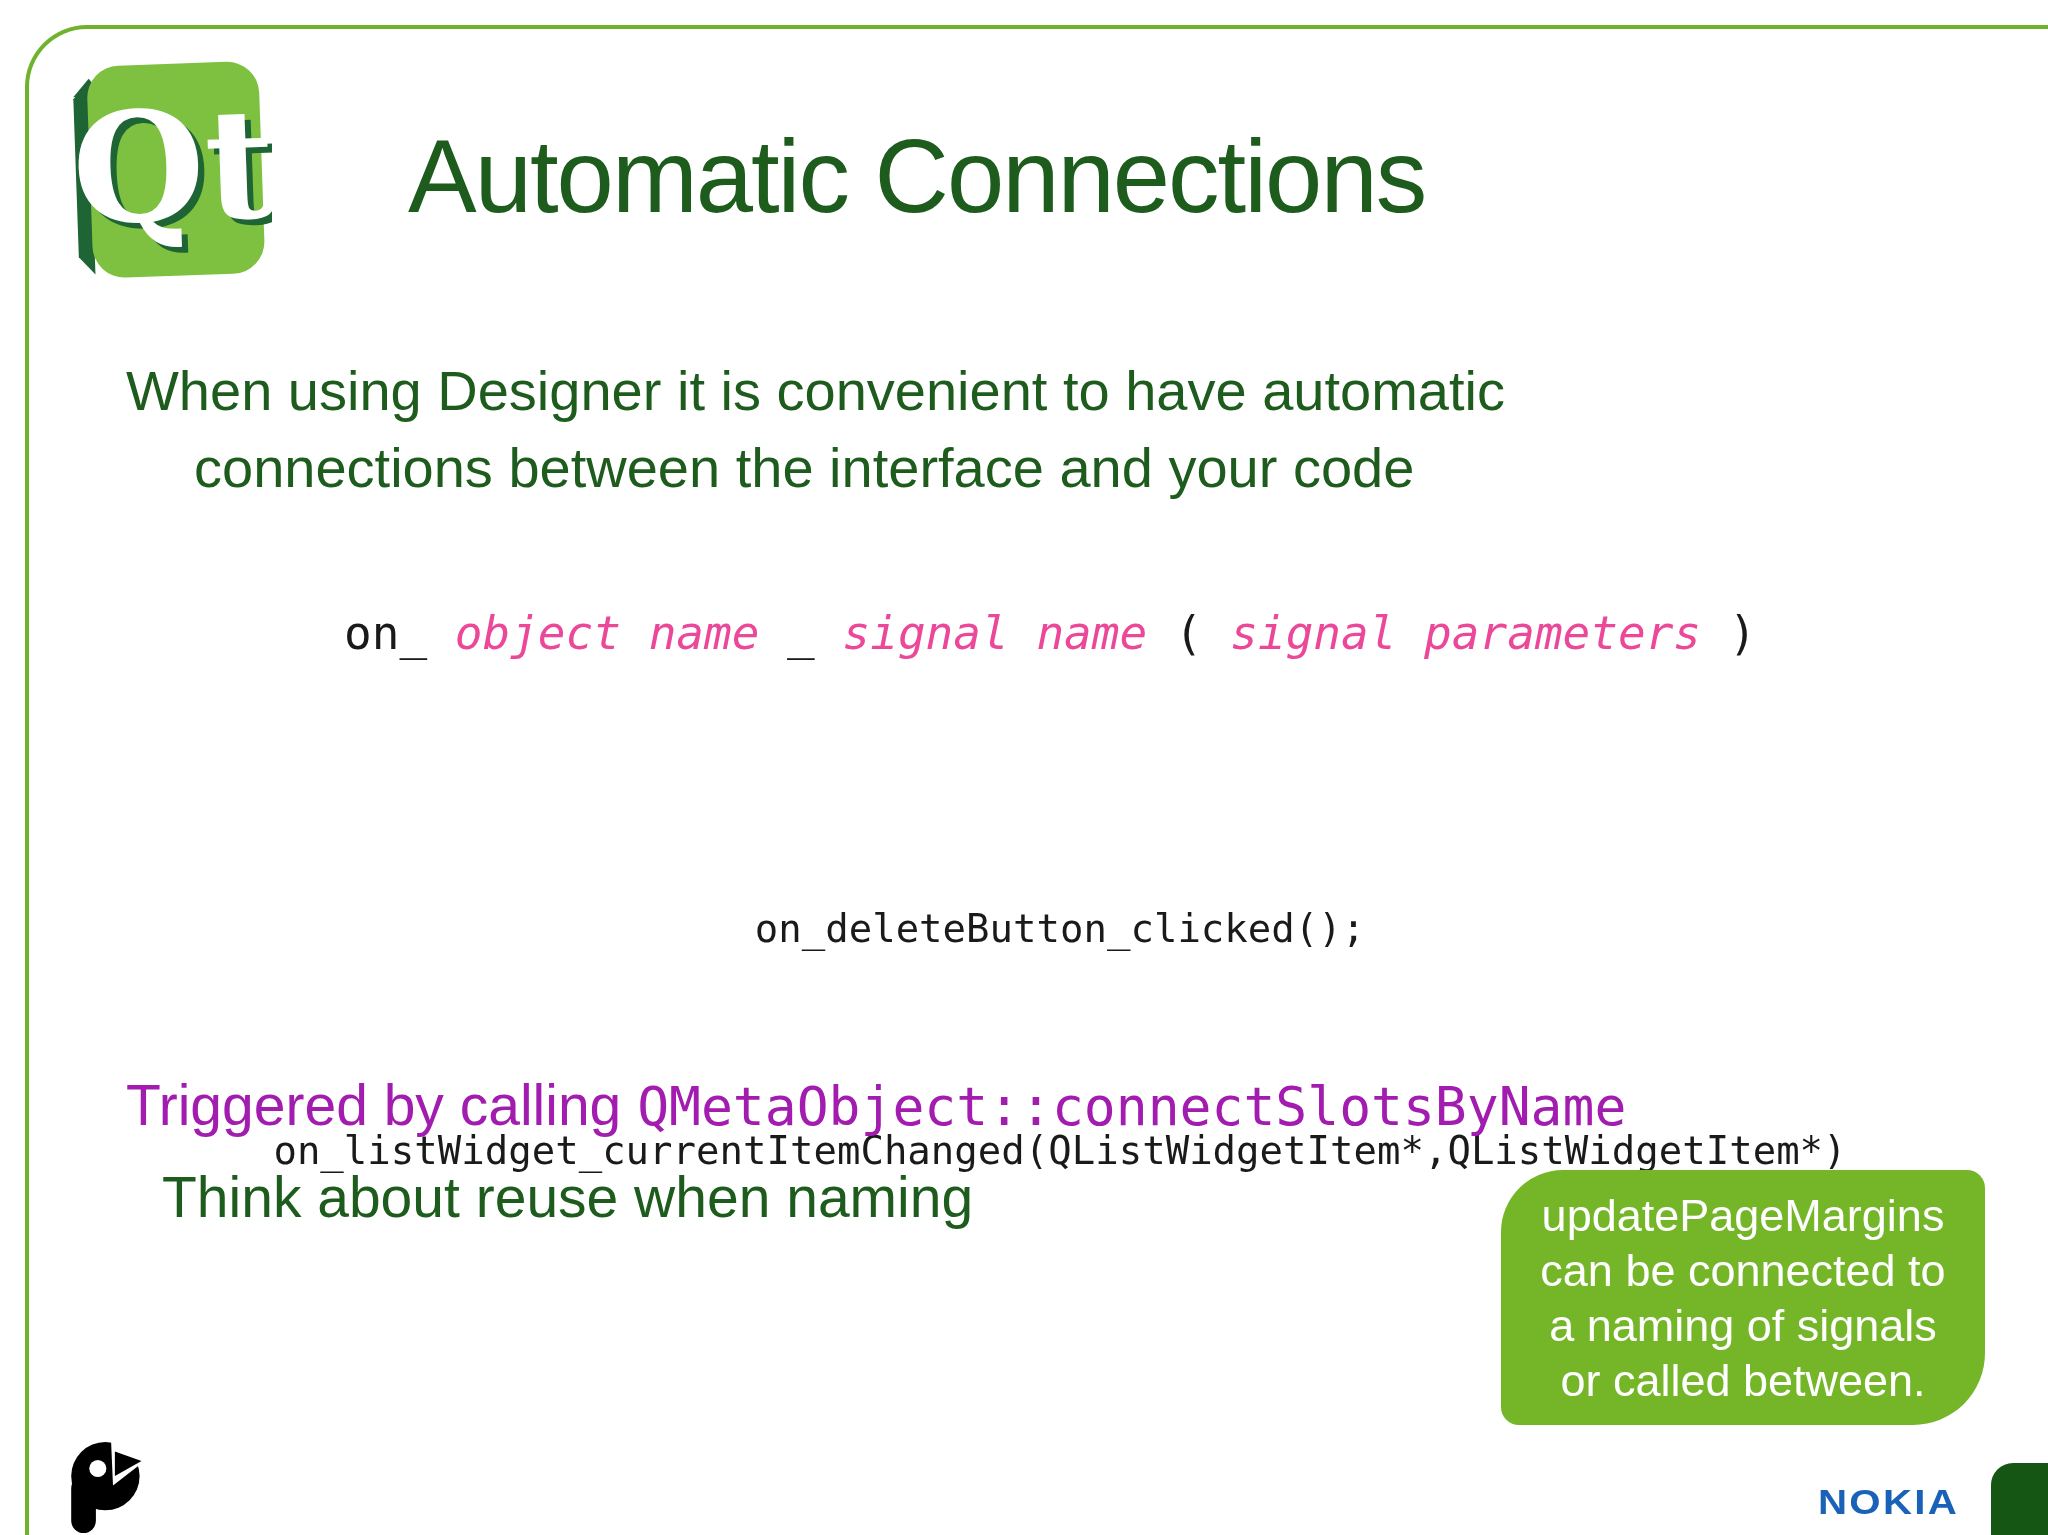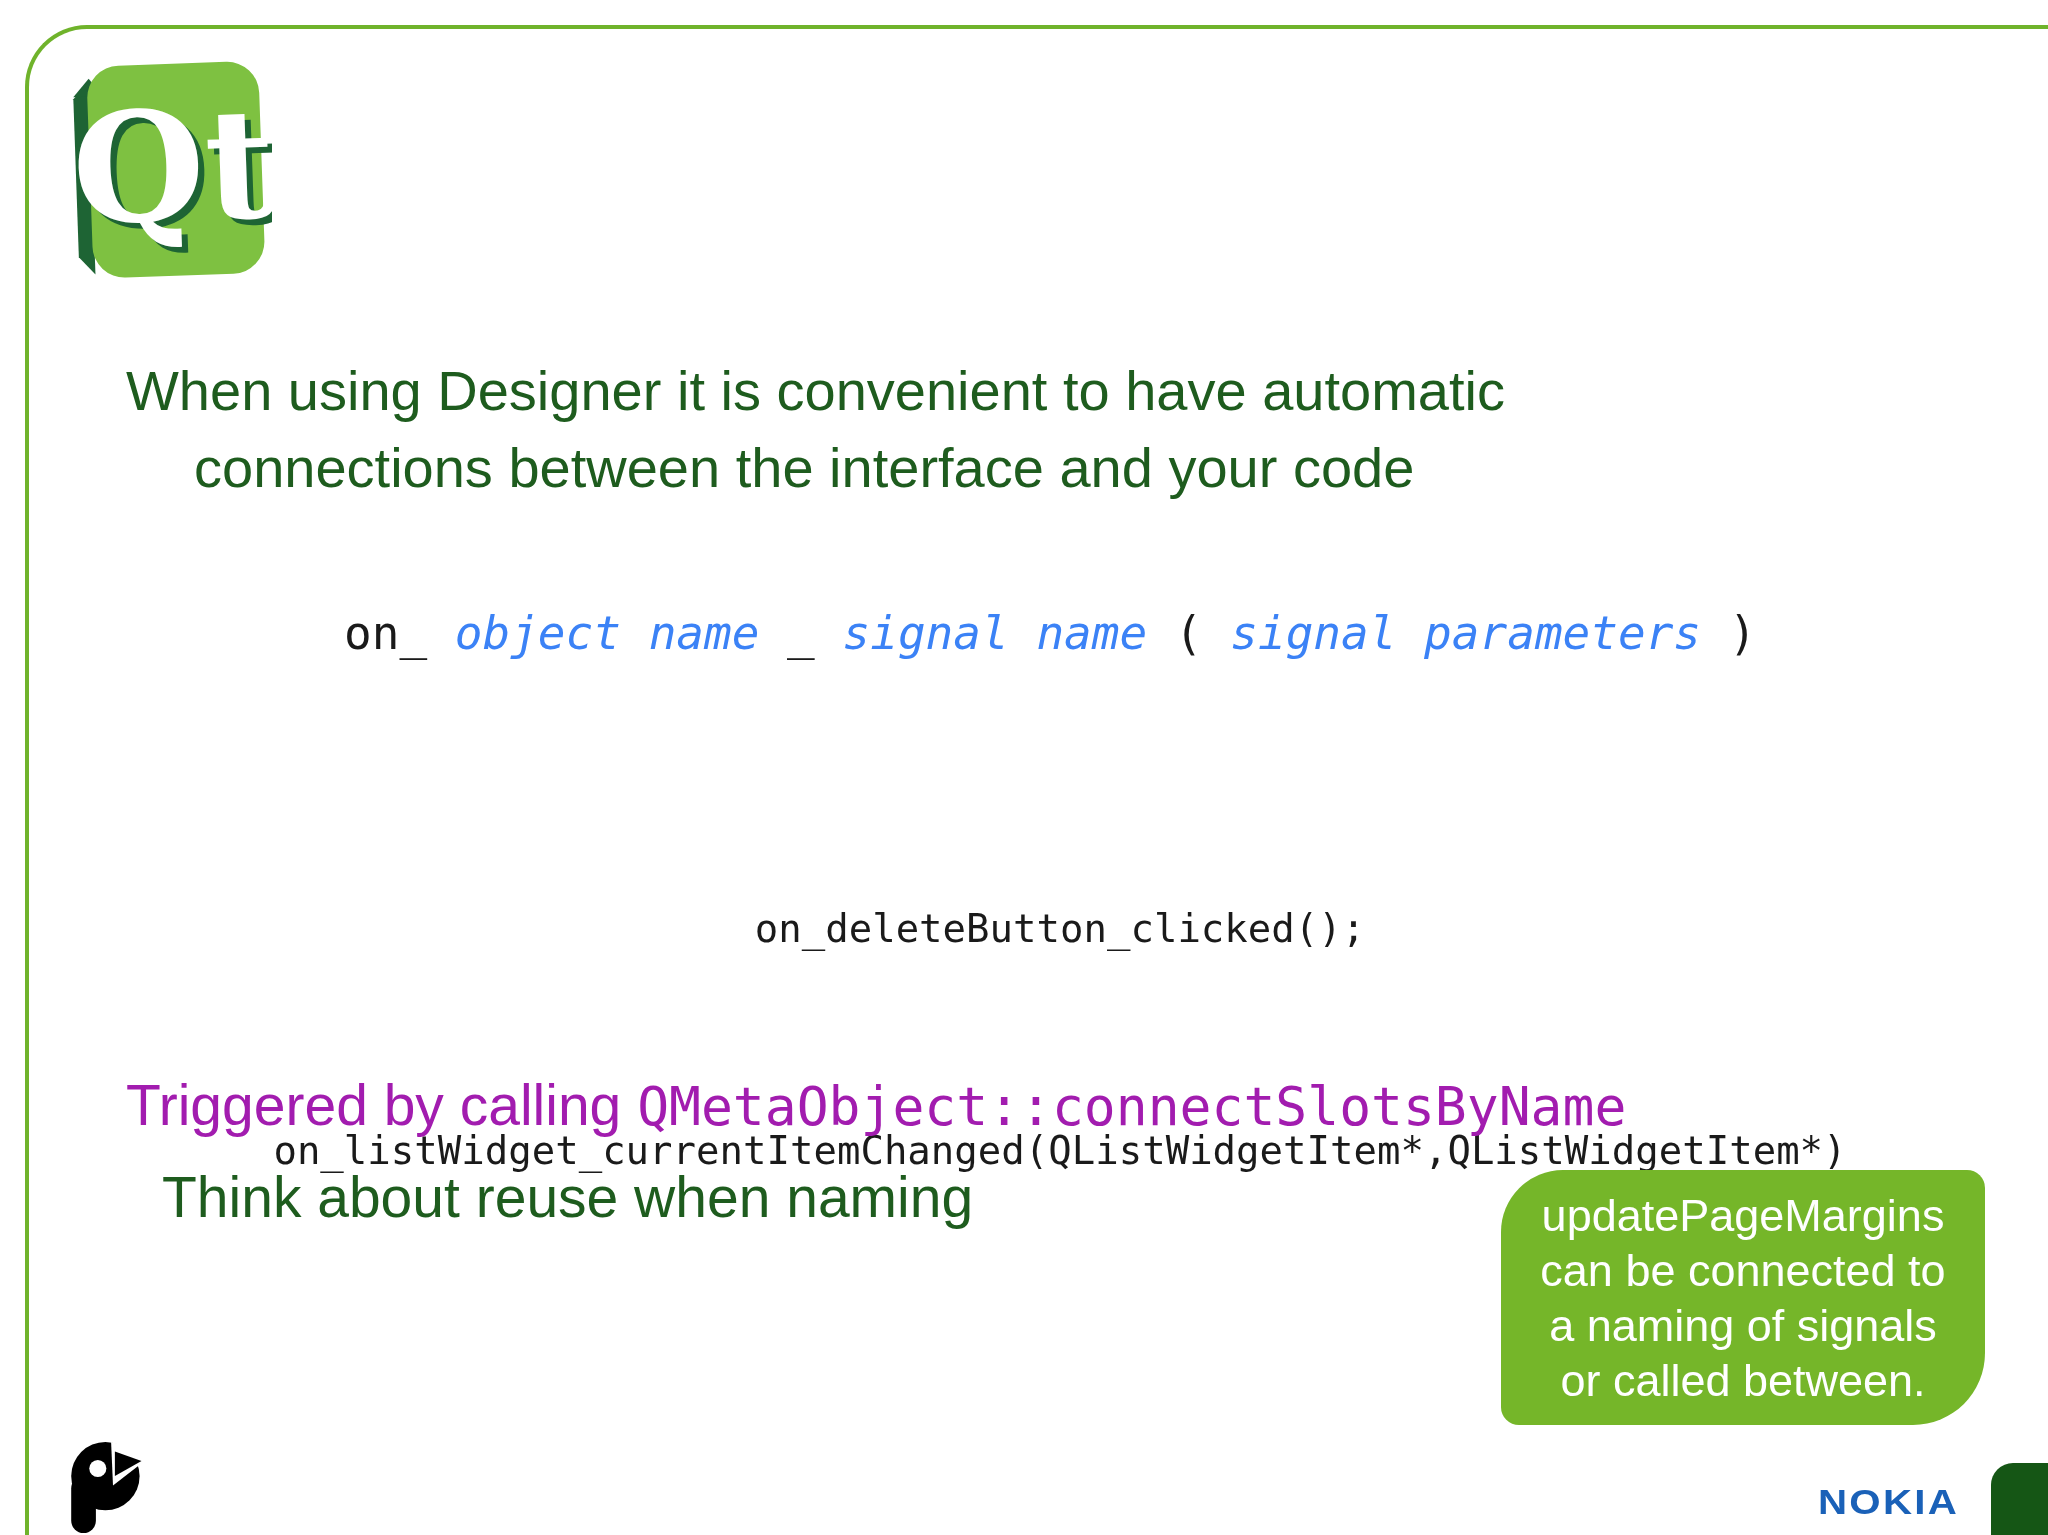--- a/index.html
+++ b/index.html
@@ -17,21 +17,21 @@
   .title{
     position:absolute;left:408px;top:118px;font-size:103px;letter-spacing:-2px;
     color:#1e5c1e;white-space:nowrap;
   }
   .intro{position:absolute;left:126px;top:352px;font-size:56px;line-height:77px;color:#1e5c1e;}
   .intro .line2{padding-left:68px;}
   .pattern{
     position:absolute;left:344px;top:606px;font-family:"DejaVu Sans Mono",monospace;
     font-size:46px;color:#1a1a1a;white-space:pre;
   }
-  .pattern .var{color:#3b82f6;font-style:italic;}
+  .pattern .var{color:#ec4899;font-style:italic;}
   .code-block{
     position:absolute;left:72px;top:744px;width:1976px;text-align:center;
     font-family:"DejaVu Sans Mono",monospace;font-size:39px;line-height:74px;color:#1a1a1a;
     white-space:pre;
   }
   .triggered{position:absolute;left:126px;top:1072px;font-size:57px;white-space:pre;color:#a21caf;}
   .triggered .code{font-family:"DejaVu Sans Mono",monospace;font-size:53px;}
   .reuse{position:absolute;left:126px;top:1164px;font-size:57px;color:#1e5c1e;margin-left:36px;}
   .compare{position:absolute;left:216px;top:1288px;font-size:52px;white-space:pre;color:#1e5c1e;}
   .compare .code{font-family:"DejaVu Sans Mono",monospace;font-size:44px;}
@@ -62,20 +62,21 @@
   <svg class="qt-logo" viewBox="0 0 210 238" aria-hidden="true">
     <g transform="rotate(-2 105 120)">
       <path d="M30 26 L14 42 L14 200 L30 218 Z" fill="#1e6434"></path>
       <path d="M30 22 L14 40 L44 40 Z" fill="#1e6434"></path>
       <rect x="28" y="10" width="172" height="212" rx="32" fill="#7ec141"></rect>
       <text x="118" y="172" text-anchor="middle" font-family="'DejaVu Serif',serif" font-weight="bold" font-size="152" fill="#1e6434">Qt</text>
       <text x="112" y="166" text-anchor="middle" font-family="'DejaVu Serif',serif" font-weight="bold" font-size="152" fill="#ffffff">Qt</text>
     </g>
   </svg>
 
+  <div class="title">Automatic Connections</div>
 
   <div class="intro">
     <div class="line1">When using Designer it is convenient to have automatic</div>
     <div class="line2">connections between the interface and your code</div>
   </div>
 
   <div class="pattern"><span>on</span><span>_ </span><span class="var">object name</span><span> _ </span><span class="var">signal name</span><span> ( </span><span class="var">signal parameters</span><span> )</span></div>
 
   <div class="code-block">
     <div>on_deleteButton_clicked();</div>

